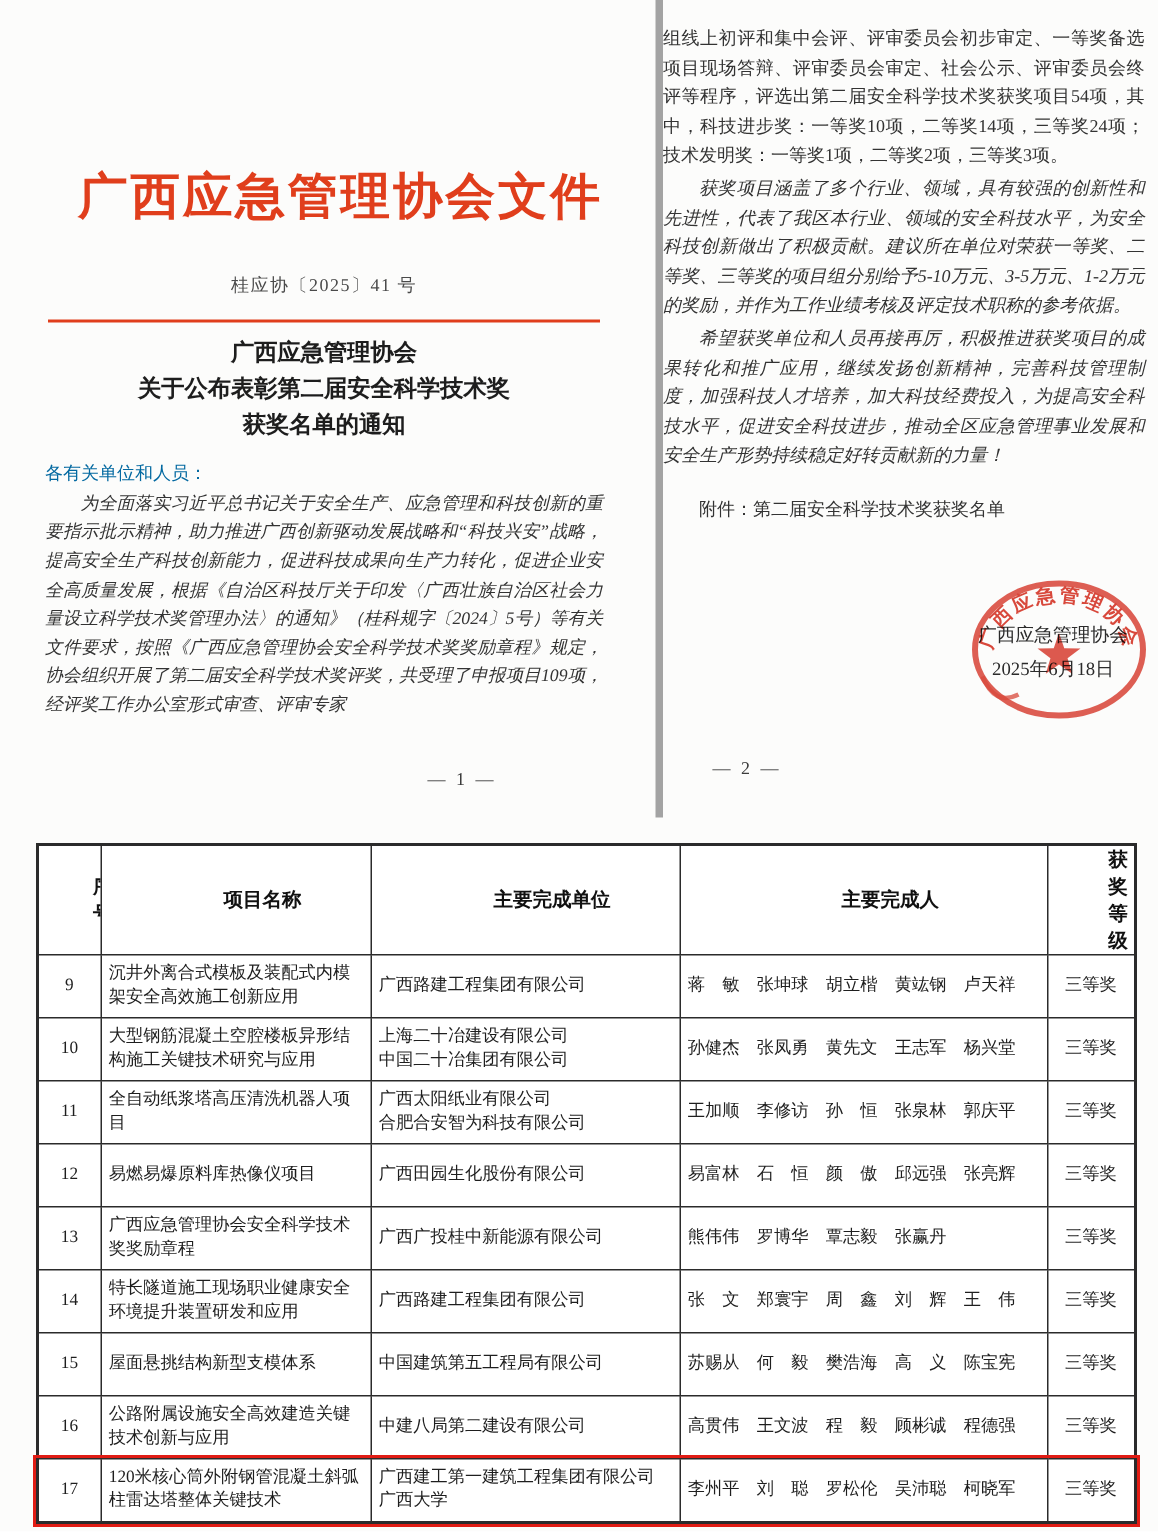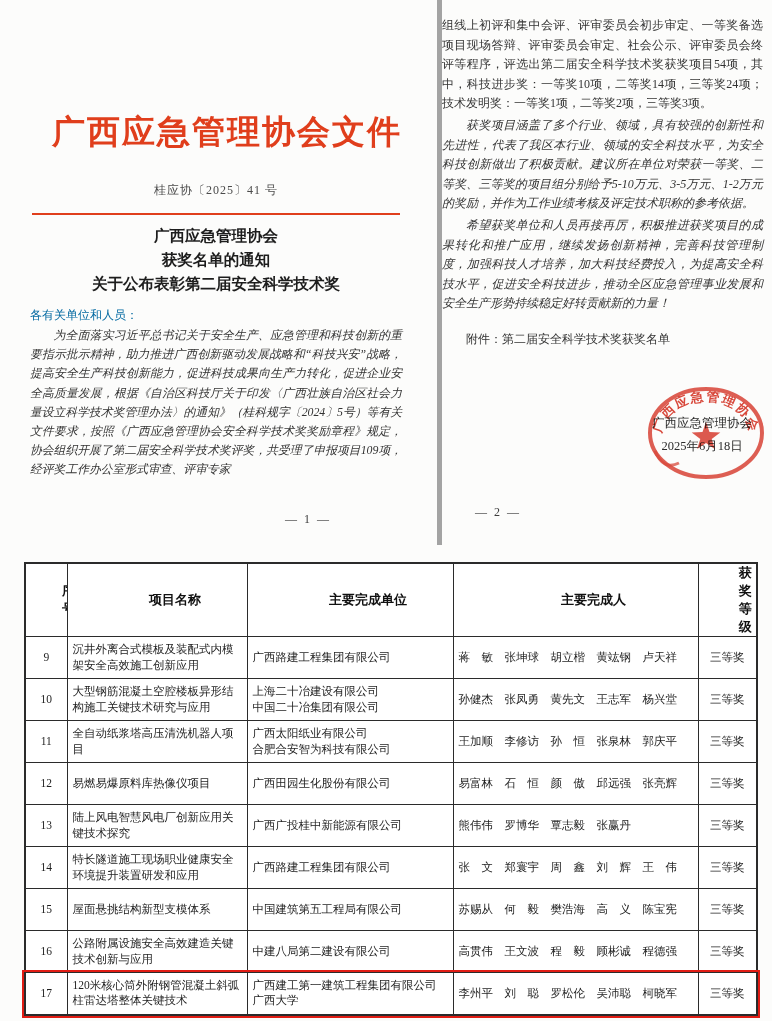--- a/index.html
+++ b/index.html
@@ -65,22 +65,22 @@
 <body>
 
 <div class="canvas">
 
   <section class="page page1">
     <h1 class="red-title">广西应急管理协会文件</h1>
     <div class="doc-number">桂应协〔2025〕41 号</div>
     <hr class="red-divider">
     <div class="notice-title">
       <div>广西应急管理协会</div>
+      <div>关于公布表彰第二届安全科学技术奖</div>
       <div>获奖名单的通知</div>
-      <div>关于公布表彰第二届安全科学技术奖</div>
     </div>
     <p class="salutation">各有关单位和人员：</p>
     <p class="body-text indent">为全面落实习近平总书记关于安全生产、应急管理和科技创新的重要指示批示精神，助力推进广西创新驱动发展战略和“科技兴安”战略，提高安全生产科技创新能力，促进科技成果向生产力转化，促进企业安全高质量发展，根据《自治区科技厅关于印发〈广西壮族自治区社会力量设立科学技术奖管理办法〉的通知》（桂科规字〔2024〕5号）等有关文件要求，按照《广西应急管理协会安全科学技术奖奖励章程》规定，协会组织开展了第二届安全科学技术奖评奖，共受理了申报项目109项，经评奖工作办公室形式审查、评审专家</p>
     <div class="page-num page-num-1">— 1 —</div>
   </section>
 
   <section class="page page2">
     <p class="body-text first-para">组线上初评和集中会评、评审委员会初步审定、一等奖备选项目现场答辩、评审委员会审定、社会公示、评审委员会终评等程序，评选出第二届安全科学技术奖获奖项目54项，其中，科技进步奖：一等奖10项，二等奖14项，三等奖24项；技术发明奖：一等奖1项，二等奖2项，三等奖3项。</p>
     <p class="body-text indent">获奖项目涵盖了多个行业、领域，具有较强的创新性和先进性，代表了我区本行业、领域的安全科技水平，为安全科技创新做出了积极贡献。建议所在单位对荣获一等奖、二等奖、三等奖的项目组分别给予5-10万元、3-5万元、1-2万元的奖励，并作为工作业绩考核及评定技术职称的参考依据。</p>
     <p class="body-text indent">希望获奖单位和人员再接再厉，积极推进获奖项目的成果转化和推广应用，继续发扬创新精神，完善科技管理制度，加强科技人才培养，加大科技经费投入，为提高安全科技水平，促进安全科技进步，推动全区应急管理事业发展和安全生产形势持续稳定好转贡献新的力量！</p>
@@ -148,21 +148,21 @@
         </tr>
         <tr>
           <td class="center">12</td>
           <td>易燃易爆原料库热像仪项目</td>
           <td class="multiline">广西田园生化股份有限公司</td>
           <td>易富林　石　恒　颜　傲　邱远强　张亮辉</td>
           <td class="center">三等奖</td>
         </tr>
         <tr>
           <td class="center">13</td>
-          <td>陆上风电智慧风电厂创新应用关键技术探究</td>
+          <td>广西应急管理协会安全科学技术奖奖励章程</td>
           <td class="multiline">广西广投桂中新能源有限公司</td>
           <td>熊伟伟　罗博华　覃志毅　张赢丹</td>
           <td class="center">三等奖</td>
         </tr>
         <tr>
           <td class="center">14</td>
           <td>特长隧道施工现场职业健康安全环境提升装置研发和应用</td>
           <td class="multiline">广西路建工程集团有限公司</td>
           <td>张　文　郑寰宇　周　鑫　刘　辉　王　伟</td>
           <td class="center">三等奖</td>

